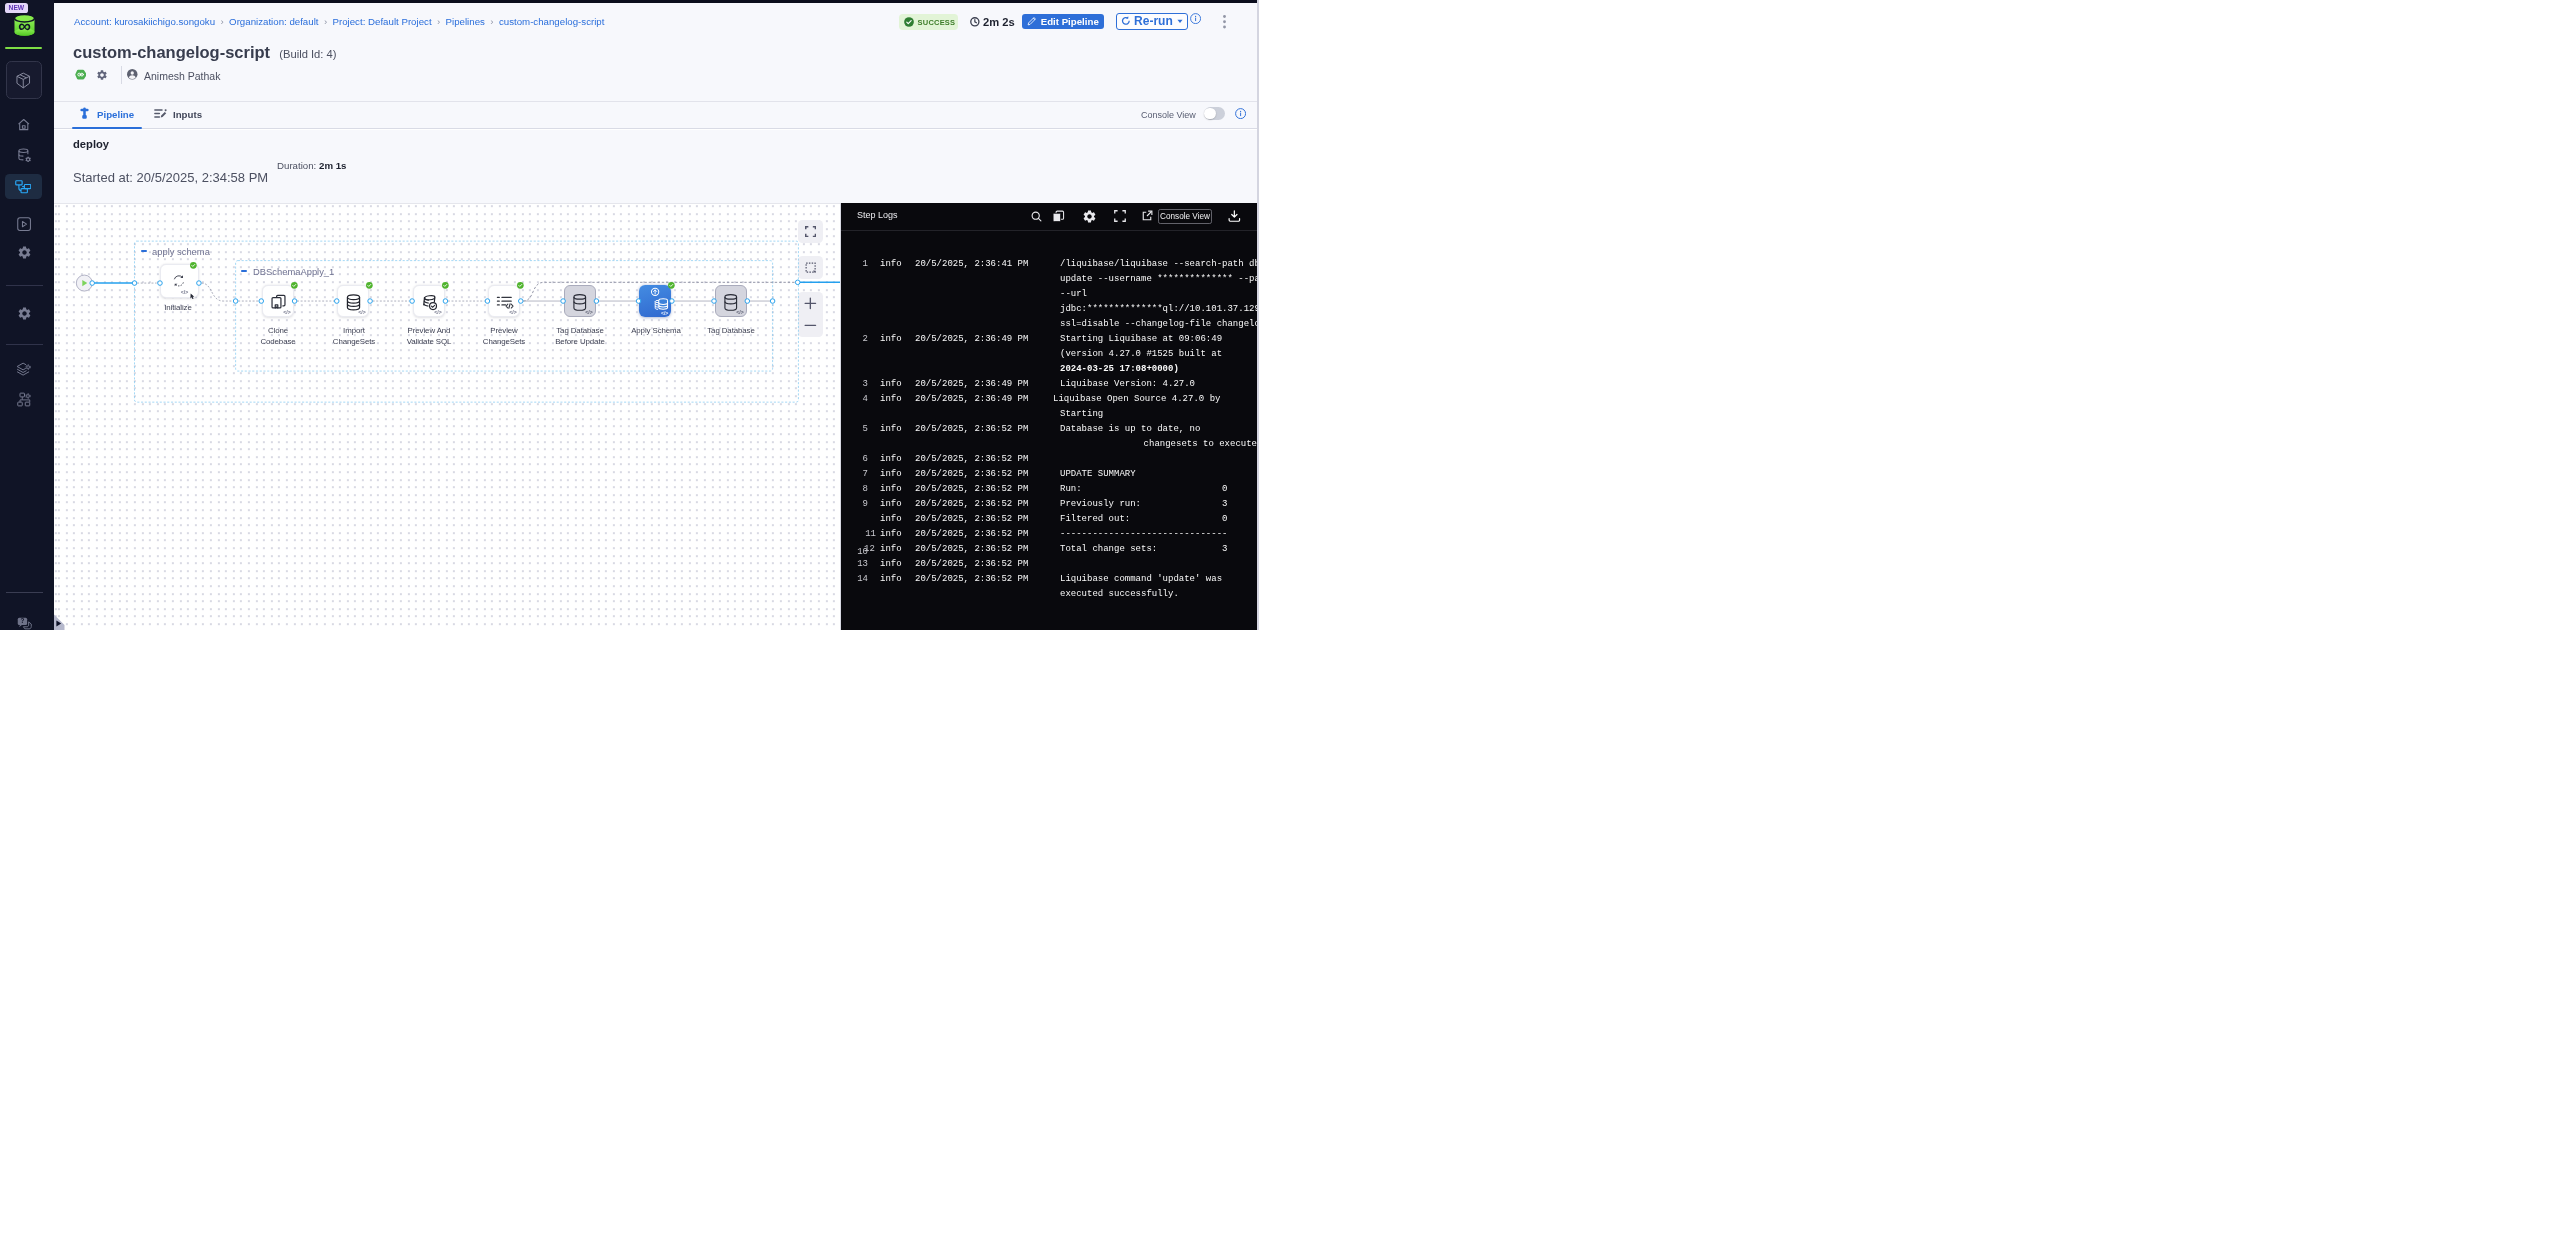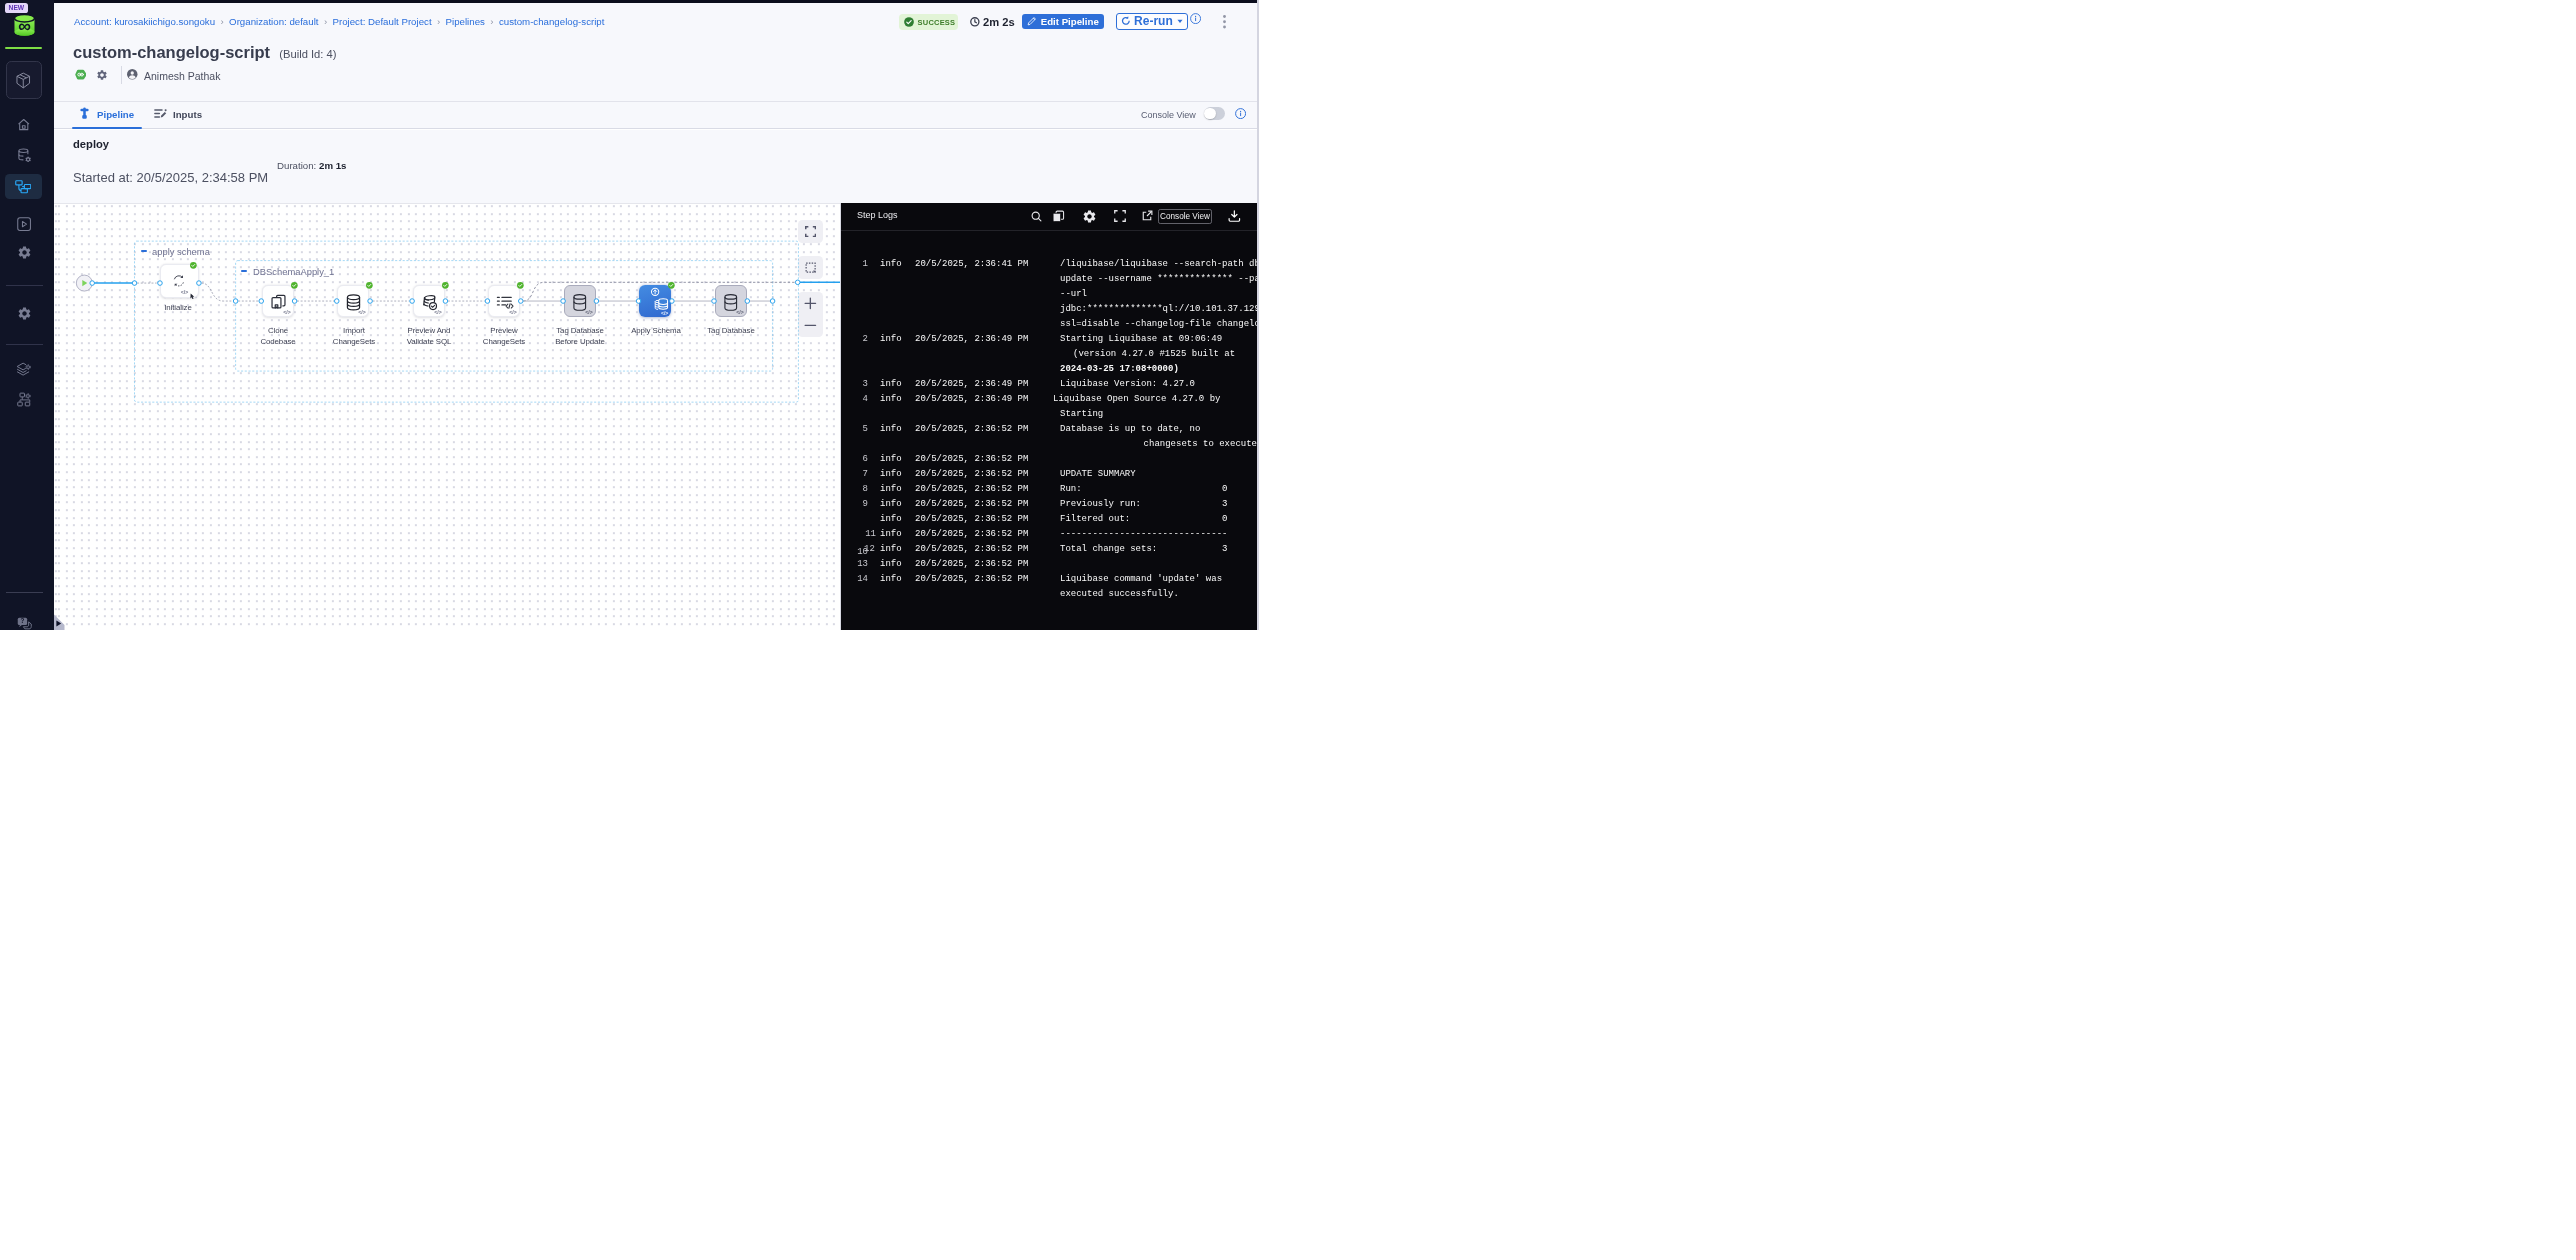--- a/index.html
+++ b/index.html
@@ -465,21 +465,21 @@
 <div style="position:relative;height:15px;">
         <span style="position:absolute;left:219px;width:197px;overflow:hidden;display:inline-block;white-space:pre;">ssl=disable --changelog-file changelog.yml</span>
       </div>
 <div style="position:relative;height:15px;">
         <span style="position:absolute;left:0;width:27px;text-align:right;color:#c9c9cf;">2</span>
         <span style="position:absolute;left:39px;">info</span>
         <span style="position:absolute;left:74px;">20/5/2025, 2:36:49 PM</span>
         <span style="position:absolute;left:219px;width:197px;overflow:hidden;display:inline-block;white-space:pre;">Starting Liquibase at 09:06:49</span>
       </div>
 <div style="position:relative;height:15px;">
-        <span style="position:absolute;left:232px;width:197px;overflow:hidden;display:inline-block;white-space:pre;">(version 4.27.0 #1525 built at</span>
+        <span style="position:absolute;left:219px;width:197px;overflow:hidden;display:inline-block;white-space:pre;">(version 4.27.0 #1525 built at</span>
       </div>
 <div style="position:relative;height:15px;font-weight:bold;">
         <span style="position:absolute;left:219px;width:197px;overflow:hidden;display:inline-block;white-space:pre;">2024-03-25 17:08+0000)</span>
       </div>
 <div style="position:relative;height:15px;">
         <span style="position:absolute;left:0;width:27px;text-align:right;color:#c9c9cf;">3</span>
         <span style="position:absolute;left:39px;">info</span>
         <span style="position:absolute;left:74px;">20/5/2025, 2:36:49 PM</span>
         <span style="position:absolute;left:219px;width:197px;overflow:hidden;display:inline-block;white-space:pre;">Liquibase Version: 4.27.0</span>
       </div>

